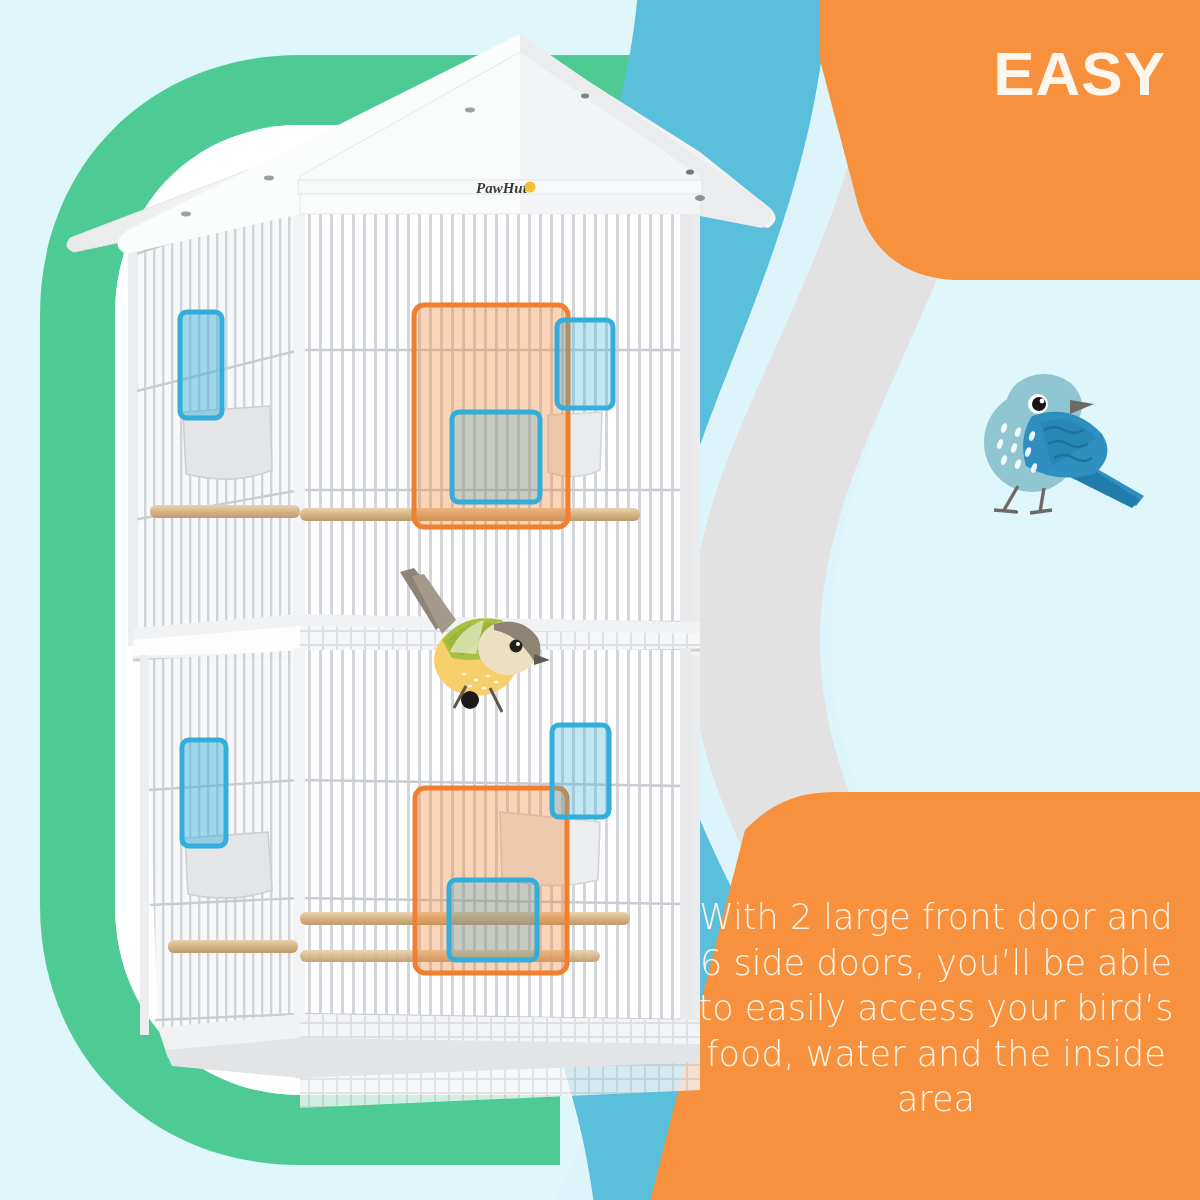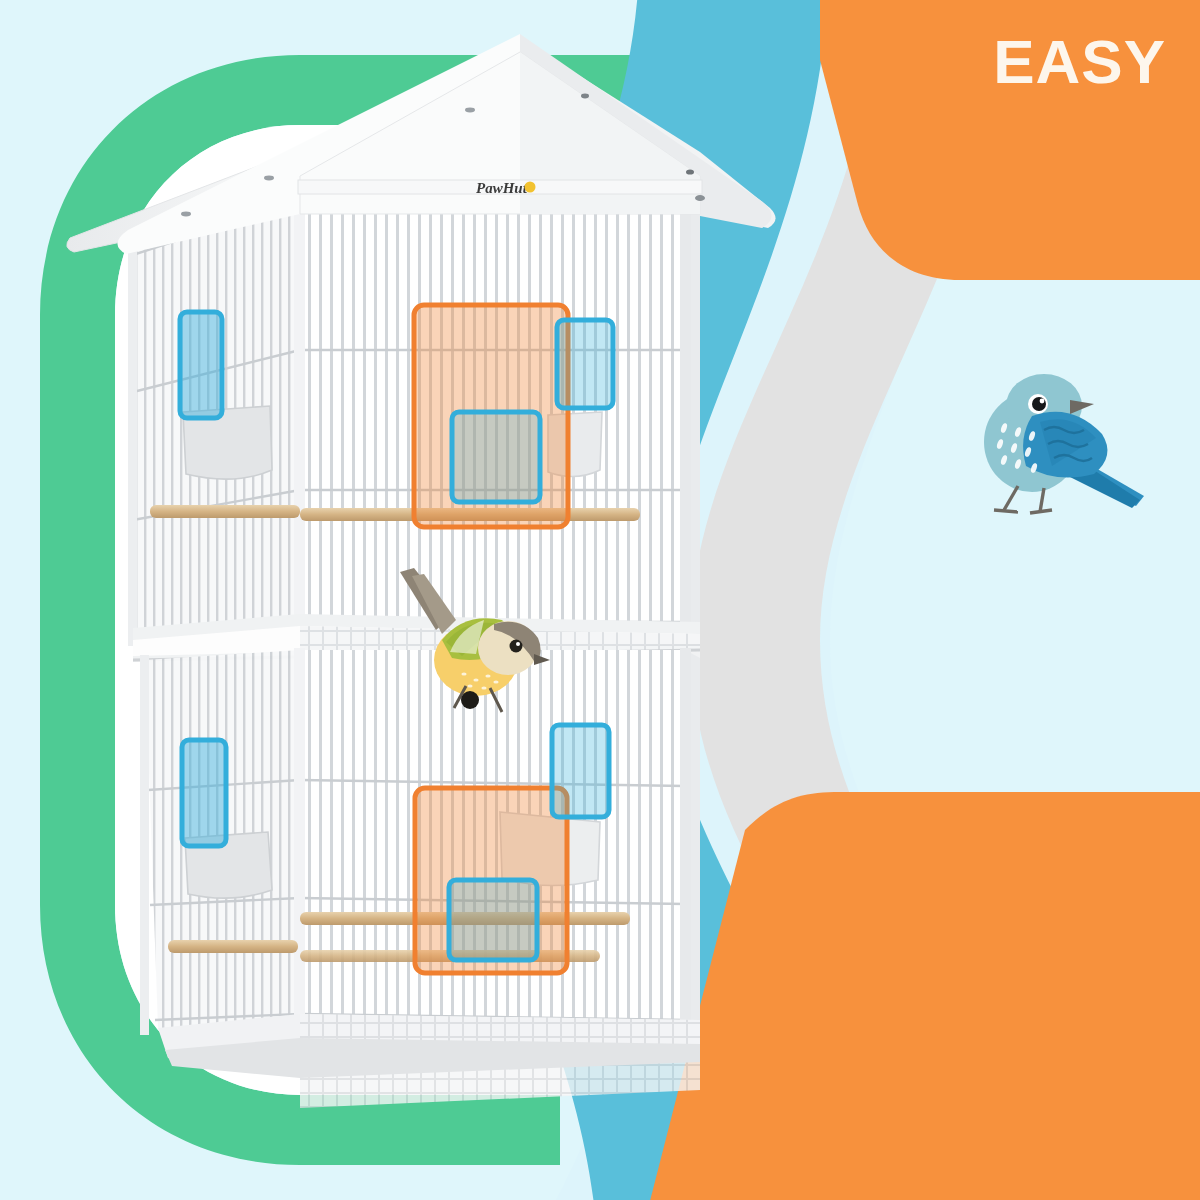--- a/index.html
+++ b/index.html
@@ -11,21 +11,21 @@
   #stage{position:relative;width:1200px;height:1200px;overflow:hidden;background:#dff6fb;}
   .layer{position:absolute;top:0;left:0;width:1200px;height:1200px;}
   .abs{position:absolute;}
 
   
   #headline-block{
     position:absolute;left:0;top:0;width:1200px;height:260px;
     z-index:40;pointer-events:none;
   }
   #headline-text{
-    position:absolute;right:34px;top:32px;
+    position:absolute;right:34px;top:44px;
     text-align:right;
     color:#fdf6ec;
     font-weight:bold;
     font-size:62px;
     line-height:0.98;
     letter-spacing:1px;
     font-family:"Liberation Sans", sans-serif;
   }
   #headline-text .l2{display:block;}
 
@@ -370,14 +370,15 @@
       <path d="M70 153 L92 150"></path>
     </g>
   </svg>
 
   <div id="headline-block">
     <div id="headline-text">
       <span>EASY</span>
     </div>
   </div>
 
+  <div id="body-copy">With 2 large front door and 6 side doors, you’ll be able to easily access your bird’s food, water and the inside area</div>
 
 </div>
 
 </body></html>

